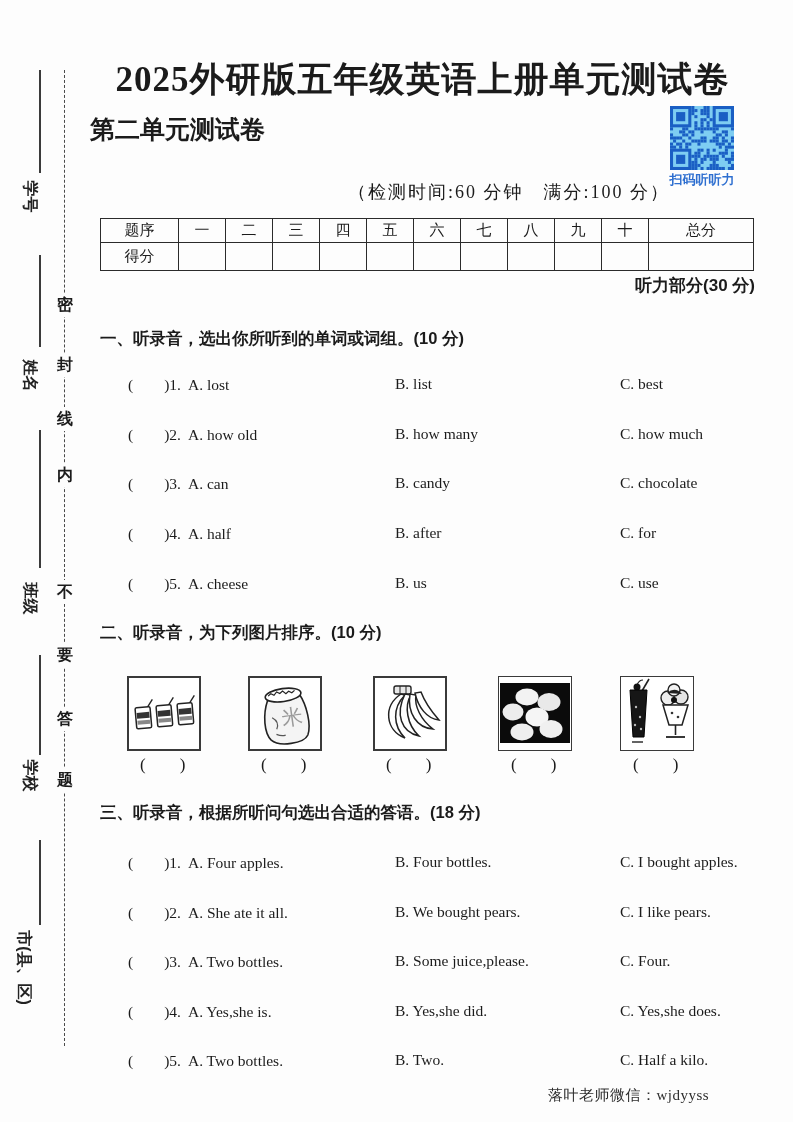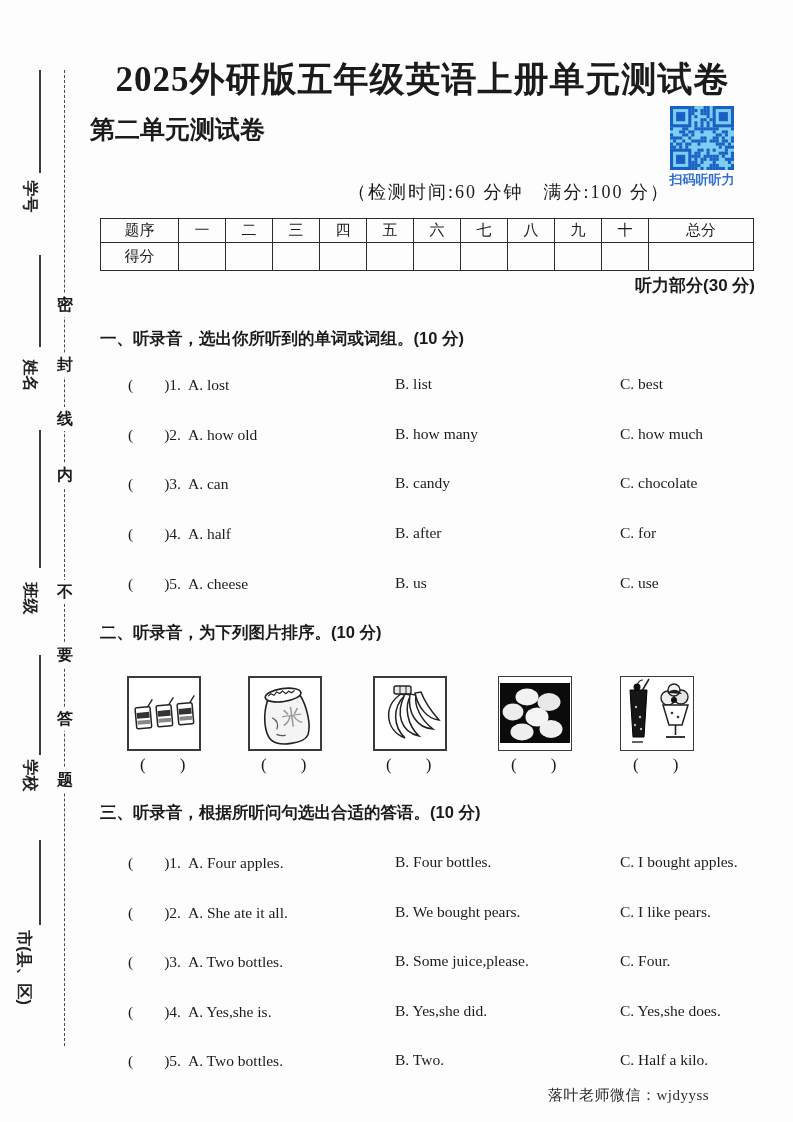--- a/index.html
+++ b/index.html
@@ -405,21 +405,21 @@
     <line x1="45" y1="60" x2="64" y2="60" stroke="#222" stroke-width="1.8"></line>
   </svg>
 </div>
 
 <span class="pic-bracket" style="left:140px;">(　　)</span>
 <span class="pic-bracket" style="left:261px;">(　　)</span>
 <span class="pic-bracket" style="left:386px;">(　　)</span>
 <span class="pic-bracket" style="left:511px;">(　　)</span>
 <span class="pic-bracket" style="left:633px;">(　　)</span>
 
-<div class="abs sec-heading sh3">三、听录音，根据所听问句选出合适的答语。(10 分)</div>
+<div class="abs sec-heading sh3">三、听录音，根据所听问句选出合适的答语。(18 分)</div>
 
 <div class="qrow" style="top:853px;text-align:center;">
   <span class="qa"><span class="blabel">(　　)1.</span><span>A. Four apples.</span></span>
   <span class="qb">B. Four bottles.</span>
   <span class="qc">C. I bought apples.</span>
 </div>
 <div class="qrow" style="top:903px;">
   <span class="qa"><span class="blabel">(　　)2.</span><span>A. She ate it all.</span></span>
   <span class="qb">B. We bought pears.</span>
   <span class="qc">C. I like pears.</span>

